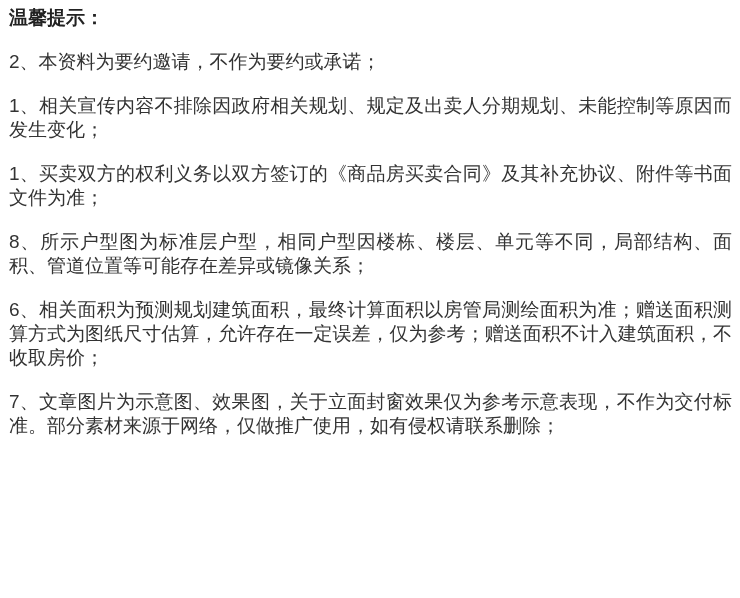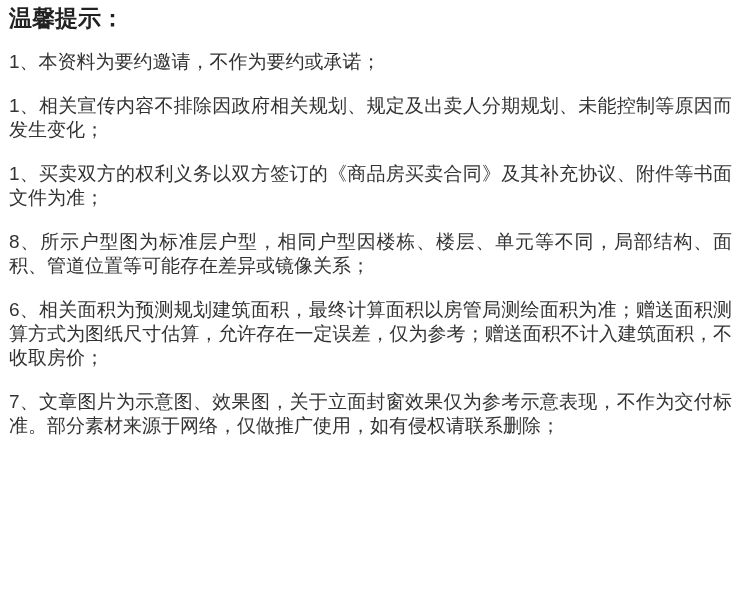--- a/index.html
+++ b/index.html
@@ -15,21 +15,21 @@
   }
   .page {
     box-sizing: border-box;
     width: 740px;
     height: 598px;
     padding: 6px 8px 0 9px;
     background: #ffffff;
   }
   .notice-title {
     margin: 0 0 20px 0;
-    font-size: 23px;
+    font-size: 19px;
     line-height: 24px;
     font-weight: 700;
     color: #222222;
   }
   .notice-item {
     margin: 0 0 20px 0;
     font-size: 19px;
     line-height: 24px;
     font-weight: 400;
     color: #333333;
@@ -39,21 +39,21 @@
   .notice-item:last-child {
     margin-bottom: 0;
   }
 </style>
 </head>
 <body>
 
 <div class="page">
   <h2 class="notice-title">温馨提示：</h2>
 
-  <p class="notice-item">1、本资料为要约邀请，不作为要约或承诺；</p>
+  <p class="notice-item">2、本资料为要约邀请，不作为要约或承诺；</p>
 
   <p class="notice-item">1、相关宣传内容不排除因政府相关规划、规定及出卖人分期规划、未能控制等原因而发生变化；</p>
 
   <p class="notice-item">1、买卖双方的权利义务以双方签订的《商品房买卖合同》及其补充协议、附件等书面文件为准；</p>
 
   <p class="notice-item">8、所示户型图为标准层户型，相同户型因楼栋、楼层、单元等不同，局部结构、面积、管道位置等可能存在差异或镜像关系；</p>
 
 
   <p class="notice-item">6、相关面积为预测规划建筑面积，最终计算面积以房管局测绘面积为准；赠送面积测算方式为图纸尺寸估算，允许存在一定误差，仅为参考；赠送面积不计入建筑面积，不收取房价；</p>
 

